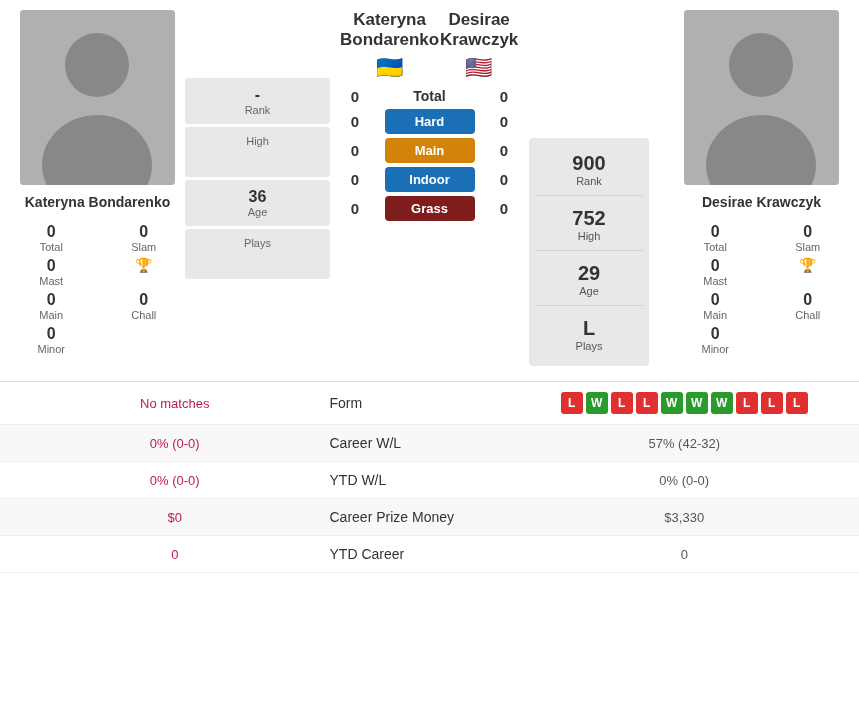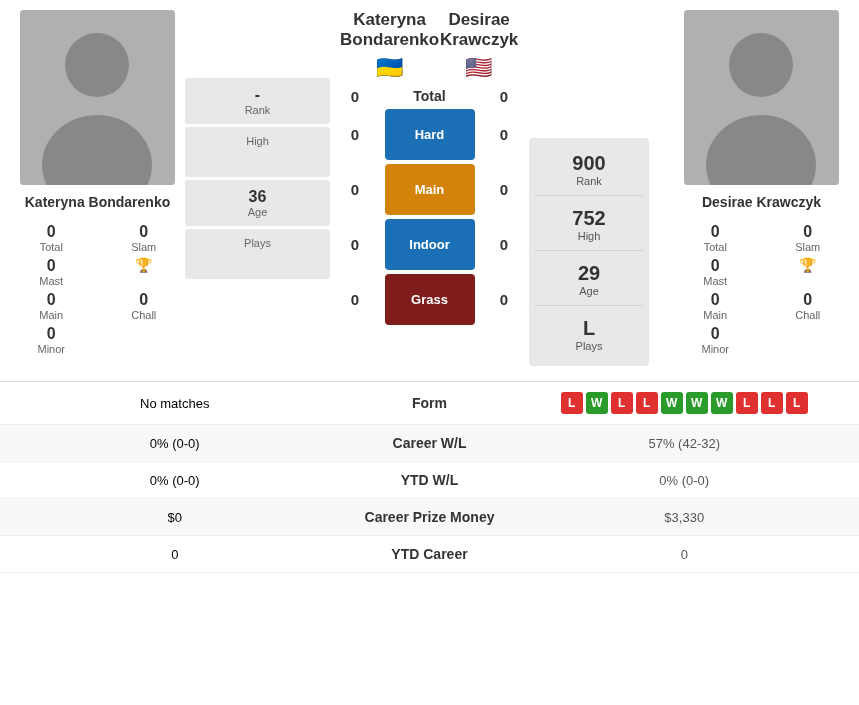--- a/index.html
+++ b/index.html
@@ -70,21 +70,21 @@
       justify-content: space-between;
       padding: 2px 10px;
     }
     .surface-score {
       font-size: 15px;
       font-weight: bold;
       width: 30px;
       text-align: center;
     }
     .surface-badge {
-      padding: 18px 22px;
+      padding: 5px 22px;
       border-radius: 4px;
       color: #fff;
       font-weight: bold;
       font-size: 13px;
       text-align: center;
       min-width: 90px;
     }
     .surface-hard { background: #1a6fb5; }
     .surface-clay { background: #d4830a; }
     .surface-indoor { background: #1a6fb5; }
@@ -131,26 +131,26 @@
       border-bottom: 1px solid #eee;
       padding: 10px 20px;
       background: #fff;
     }
     .stats-row:nth-child(even) {
       background: #f8f8f8;
     }
     .stats-left {
       flex: 1;
       text-align: center;
-      color: #000000;
+      color: #be185d;
     }
     .stats-center {
       width: 200px;
-      text-align: center;
-      font-weight: bold;
+      text-align: left;
+      font-weight: normal;
       font-size: 14px;
     }
     .stats-right {
       flex: 1;
       text-align: center;
       color: #555;
     }
     .form-badges {
       display: flex;
       gap: 3px;

